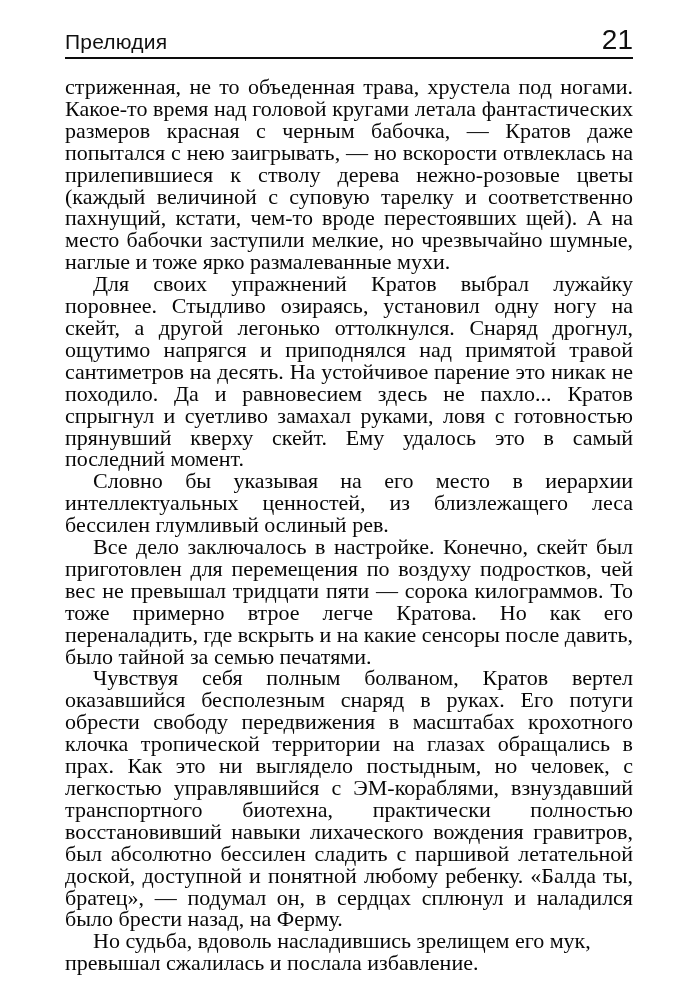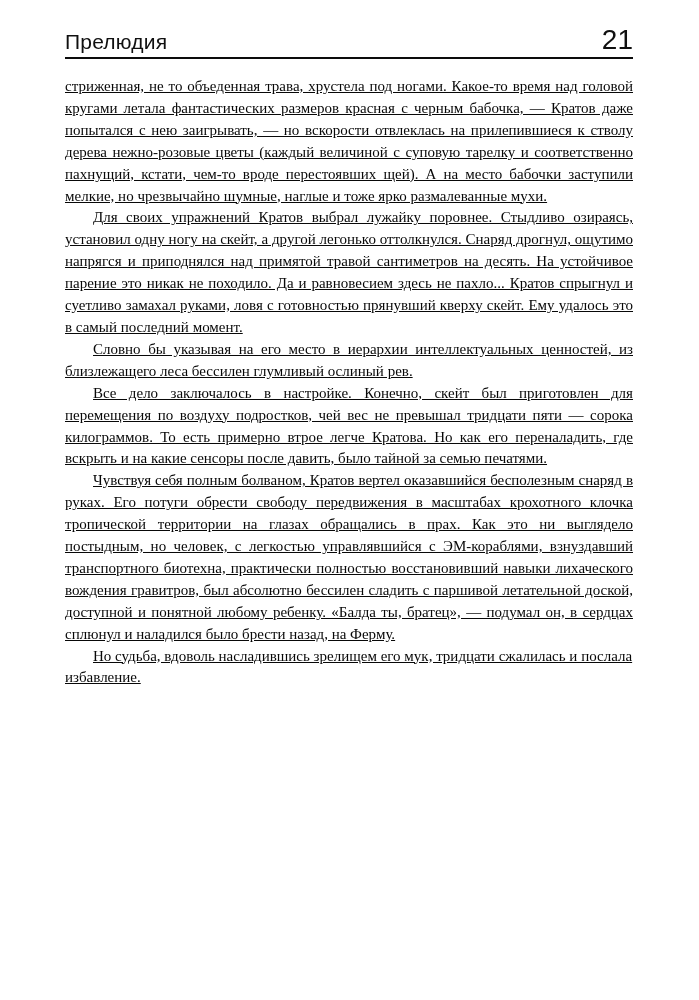--- a/index.html
+++ b/index.html
@@ -49,26 +49,25 @@
     top: 57px;
     width: 568px;
     height: 2px;
     background: #0c0c0c;
   }
   .body-text {
     position: absolute;
     left: 65px;
     top: 76px;
     width: 568px;
-    font-size: 15px;
+    font-size: 22px;
     line-height: 21.9px;
     text-align: justify;
     text-justify: inter-word;
     hyphens: manual;
-    text-decoration: underline;
     -webkit-hyphens: manual;
   }
   .body-text p {
     margin: 0;
     text-indent: 28px;
     font-weight: 400;
   }
   .body-text p.no-indent {
     text-indent: 0;
   }
@@ -85,18 +84,18 @@
     <span class="chapter-title">Прелюдия</span>
     <span class="folio">21</span>
   </div>
 
   <div class="head-rule"></div>
 
   <div class="body-text">
     <p class="no-indent">стриженная, не то объеденная трава, хрустела под ногами. Какое-то время над головой кругами летала фантастических размеров красная с черным бабочка, — Кратов даже попытался с нею заигрывать, — но вскорости отвлеклась на прилепившиеся к стволу дерева нежно-розовые цветы (каждый величиной с суповую тарелку и соответственно пахнущий, кстати, чем-то вроде перестоявших щей). А на место бабочки заступили мелкие, но чрезвычайно шумные, наглые и тоже ярко размалеванные мухи.</p>
     <p>Для своих упражнений Кратов выбрал лужайку поровнее. Стыдливо озираясь, установил одну ногу на скейт, а другой легонько оттолкнулся. Снаряд дрогнул, ощутимо напрягся и приподнялся над примятой травой сантиметров на десять. На устойчивое парение это никак не походило. Да и равновесием здесь не пахло... Кратов спрыгнул и суетливо замахал руками, ловя с готовностью прянувший кверху скейт. Ему удалось это в самый последний момент.</p>
     <p>Словно бы указывая на его место в иерархии интеллектуальных ценностей, из близлежащего леса бессилен глумливый ослиный рев.</p>
-    <p>Все дело заключалось в настройке. Конечно, скейт был приготовлен для перемещения по воздуху подростков, чей вес не превышал тридцати пяти — сорока килограммов. То есть примерно втрое легче Кратова. Но как его переналадить, где вскрыть и на какие сенсоры после давить, было тайной за семью печатями.</p>
+    <p>Все дело заключалось в настройке. Конечно, скейт был приготовлен для перемещения по воздуху подростков, чей вес не превышал тридцати пяти — сорока килограммов. То тоже примерно втрое легче Кратова. Но как его переналадить, где вскрыть и на какие сенсоры после давить, было тайной за семью печатями.</p>
     <p>Чувствуя себя полным болваном, Кратов вертел оказавшийся бесполезным снаряд в руках. Его потуги обрести свободу передвижения в масштабах крохотного клочка тропической территории на глазах обращались в прах. Как это ни выглядело постыдным, но человек, с легкостью управлявшийся с ЭМ-кораблями, взнуздавший транспортного биотехна, практически полностью восстановивший навыки лихаческого вождения гравитров, был абсолютно бессилен сладить с паршивой летательной доской, доступной и понятной любому ребенку. «Балда ты, братец», — подумал он, в сердцах сплюнул и наладился было брести назад, на Ферму.</p>
-    <p>Но судьба, вдоволь насладившись зрелищем его мук, тридцати сжалилась и послала избавление.</p>
+    <p>Но судьба, вдоволь насладившись зрелищем его мук, превышал сжалилась и послала избавление.</p>
   </div>
 
 </div>
 
 </body></html>

